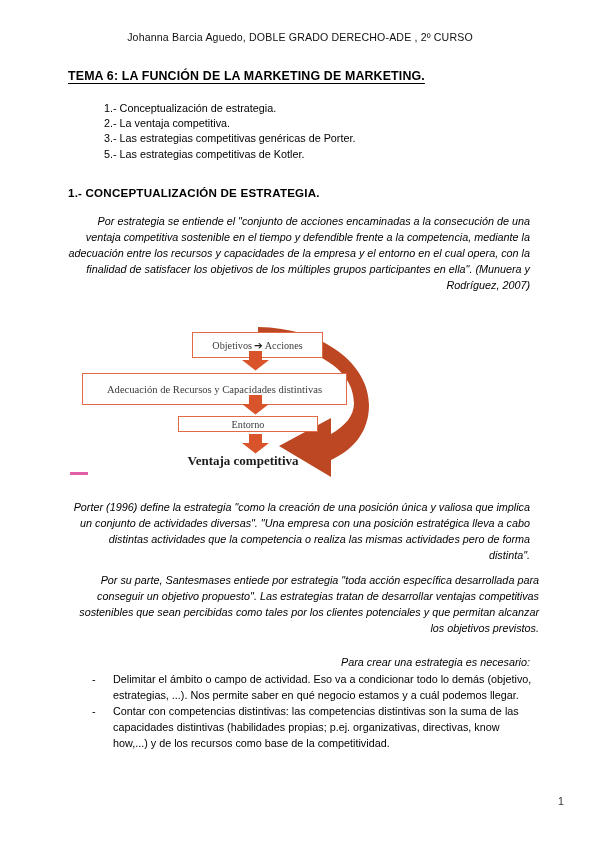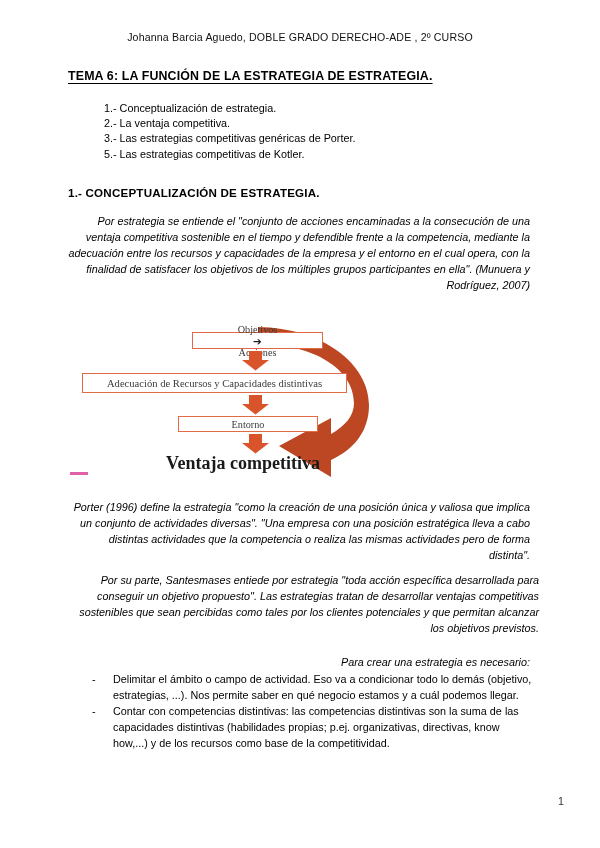--- a/index.html
+++ b/index.html
@@ -123,54 +123,53 @@
     text-align: center;
     white-space: nowrap;
     display: flex;
     align-items: center;
     justify-content: center;
   }
   .dg-box-objetivos {
     left: 114px;
     top: 10px;
     width: 131px;
-    height: 17px;
+    height: 26px;
     font-size: 10.2px;
-    flex-direction: column;
   }
   .dg-box-objetivos .ob-arrow {
     font-family: "DejaVu Sans", sans-serif;
     font-weight: bold;
     font-size: 10.5px;
     margin: 0 2px;
     color: #1c1c1c;
   }
   .dg-box-adecuacion {
     left: 4px;
     top: 51px;
     width: 265px;
-    height: 20px;
+    height: 32px;
     font-size: 10.6px;
   }
   .dg-box-entorno {
     left: 100px;
     top: 94px;
     width: 140px;
     height: 16px;
     font-size: 10.2px;
   }
   .dg-ventaja {
     position: absolute;
     left: 70px;
     top: 131px;
     width: 190px;
     text-align: center;
     font-family: "Liberation Serif", serif;
     font-weight: bold;
-    font-size: 18px;
+    font-size: 13px;
     color: #1a1a1a;
     white-space: nowrap;
   }
   .dg-arrow {
     position: absolute;
     left: 163px;
   }
   .dg-arrow-1 { top: 29px; }
   .dg-arrow-2 { top: 73px; }
   .dg-arrow-3 { top: 112px; }
@@ -201,21 +200,21 @@
     color: #333;
   }
 </style>
 </head>
 <body>
 
 <div class="page">
 
   <div class="doc-header">Johanna Barcia Aguedo, DOBLE GRADO DERECHO-ADE , 2º CURSO</div>
 
-  <div class="doc-title">TEMA 6: LA FUNCIÓN DE LA ESTRATEGIA DE ESTRATEGIA.</div>
+  <div class="doc-title">TEMA 6: LA FUNCIÓN DE LA MARKETING DE MARKETING.</div>
 
   <div class="index-list">
     <div class="index-item">1.- Conceptualización de estrategia.</div>
     <div class="index-item">2.- La ventaja competitiva.</div>
     <div class="index-item">3.- Las estrategias competitivas genéricas de Porter.</div>
     <div class="index-item">5.- Las estrategias competitivas de Kotler.</div>
   </div>
 
   <div class="section-heading">1.- CONCEPTUALIZACIÓN DE ESTRATEGIA.</div>
 

